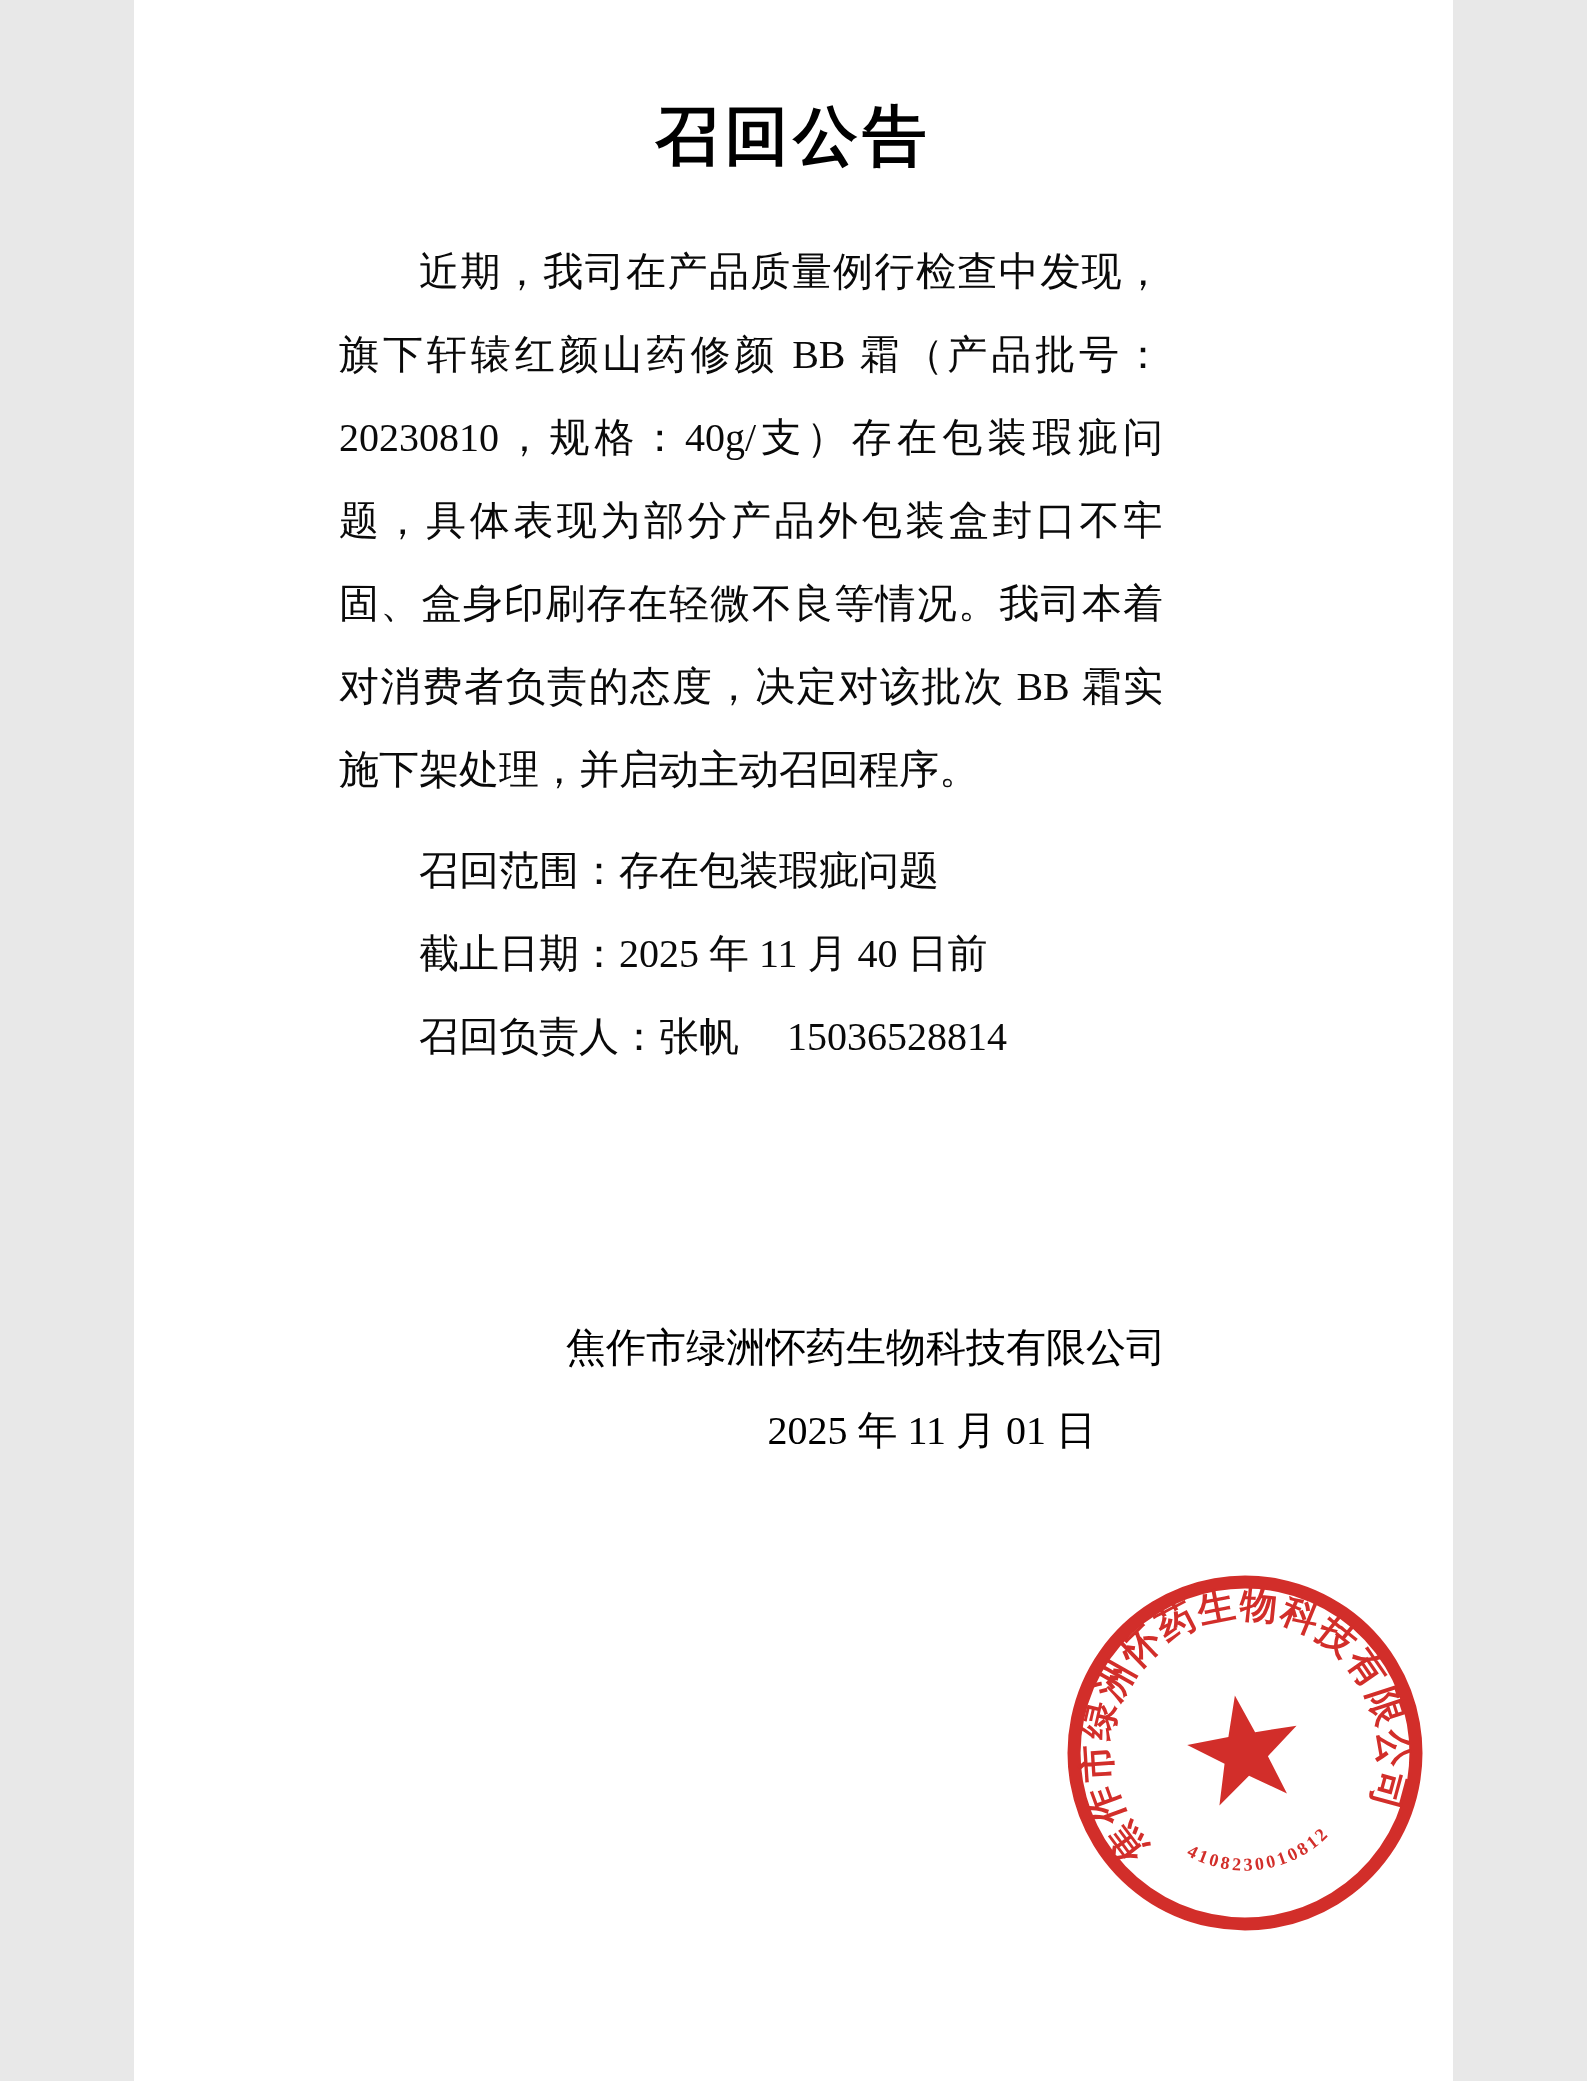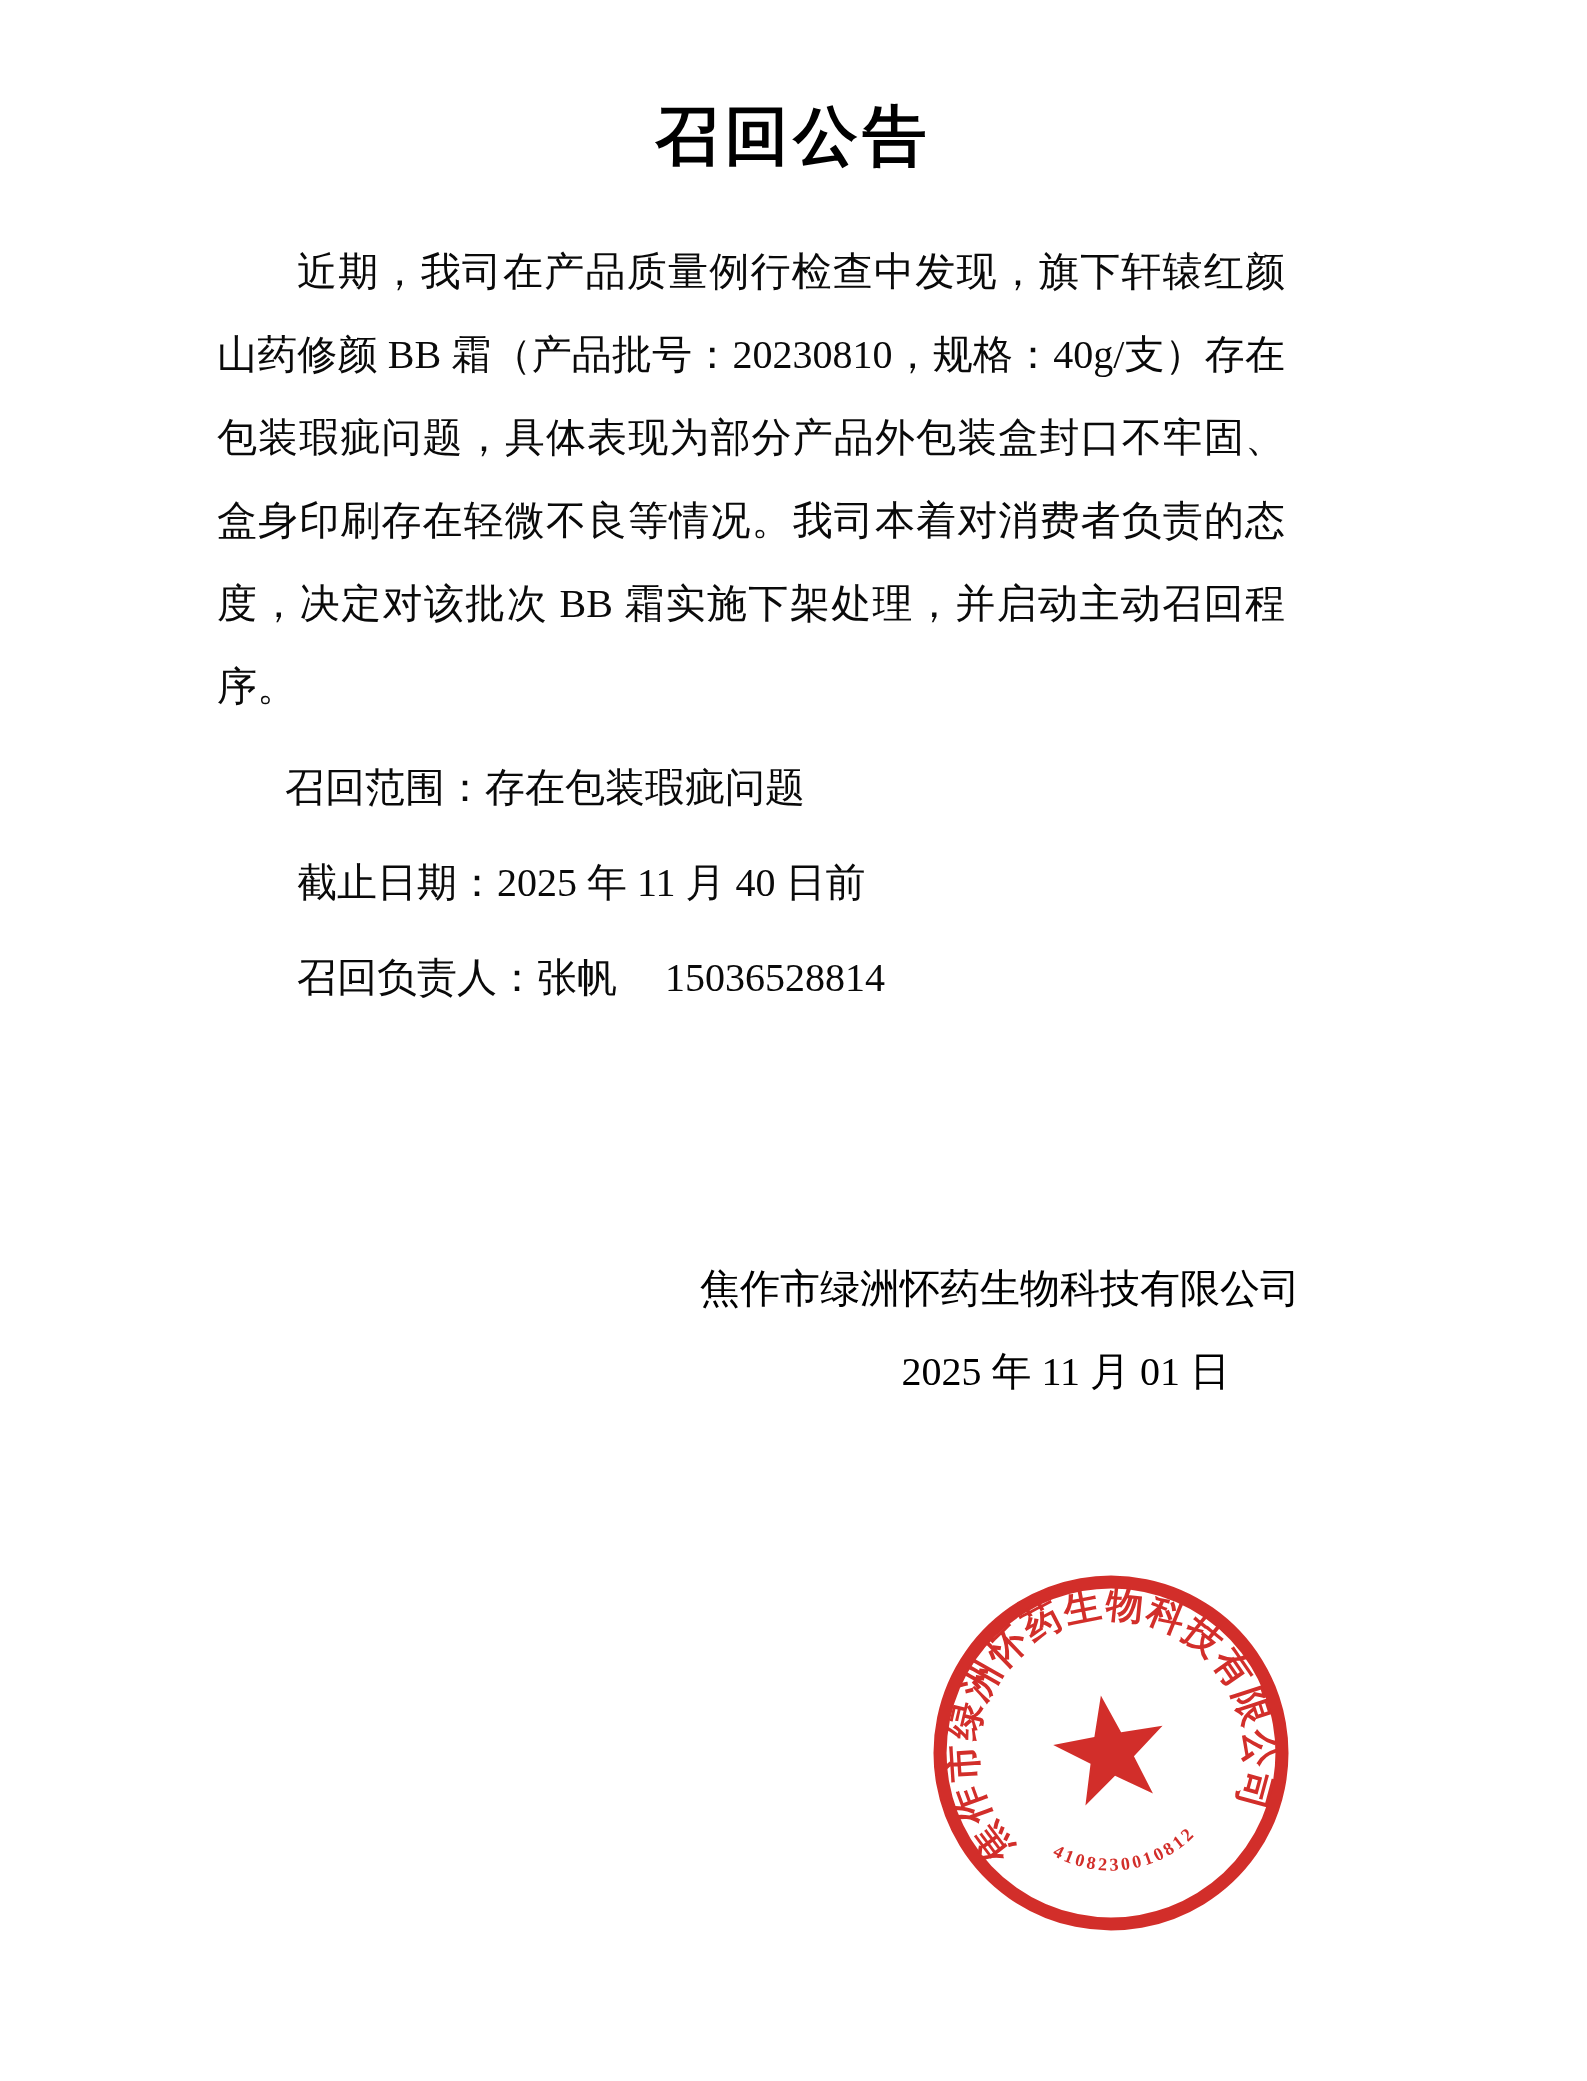--- a/index.html
+++ b/index.html
@@ -1,18 +1,18 @@
 <!DOCTYPE html>
 <html><head>
 <meta charset="utf-8">
 <style>
   html,body { margin:0; padding:0; background:#e8e8e8; }
   .page {
     position:relative;
-    width:1587px;
+    width:1319px;
     height:2081px;
     margin:0 auto;
     background:#ffffff;
     overflow:hidden;
     color:#000;
     font-family:"Liberation Serif","DejaVu Serif",serif;
   }
   .doc-title {
     padding-top:92px;
     text-align:center;
@@ -27,21 +27,21 @@
     padding-left:205px;
     padding-right:290px;
     font-size:40px;
     line-height:83px;
     text-align:justify;
     text-justify:inter-ideograph;
     color:#0a0a0a;
     
     font-weight:400;
   }
-  .doc-body p { margin:12px; text-indent:80px; }
+  .doc-body p { margin:0; text-indent:80px; }
   .meta-row {
     display:flex;
     justify-content:space-between;
     padding-left:80px;
     margin-top:18px;
   }
   .contact-phone { margin-left:1.2em; }
   .signature { margin-top:228px; line-height:83px; font-size:40px; }
   .signature .company-line { text-align:right; padding-right:287px; }
   .signature .date-line { text-align:right; padding-right:357px; }

